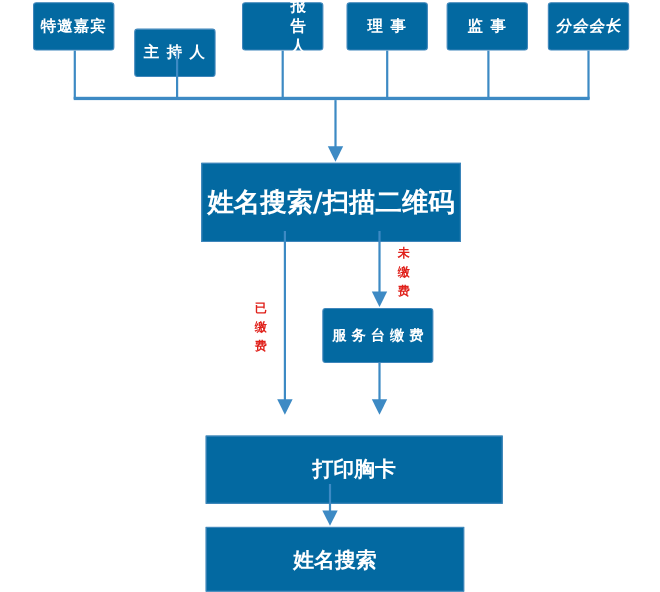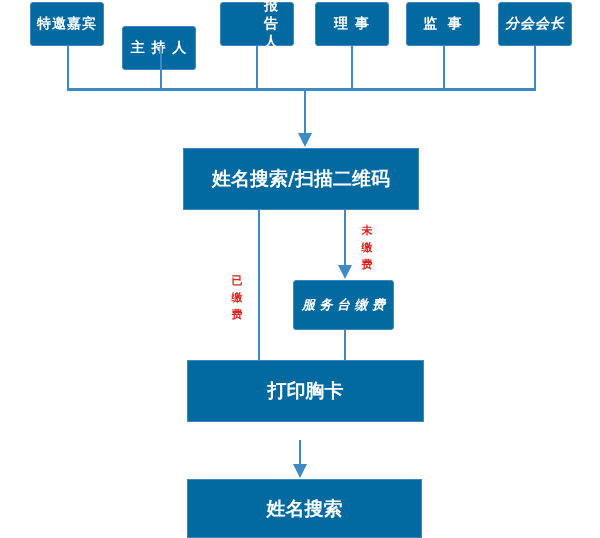--- a/index.html
+++ b/index.html
@@ -24,67 +24,67 @@
   </div>
 <div class="box top" style="left:122px;margin-top:24px;">
     <span>主 持 人</span>
   </div>
 <div class="box top" style="left:220px;padding-left:43px;">
     <span>报 告 人</span>
   </div>
 <div class="box top" style="left:315px;">
     <span>理  事</span>
   </div>
-<div class="box top" style="left:406px;font-family:Liberation Mono, monospace;">
+<div class="box top" style="left:406px;">
     <span>监  事</span>
   </div>
 <div class="box top" style="left:498px;font-style:italic;">
     <span>分会会长</span>
   </div>
 
 <div class="line" style="left:67px; top:46px; width:2px; height:44px;"></div>
 <div class="line" style="left:160px; top:46px; width:2px; height:44px;"></div>
 <div class="line" style="left:256px; top:46px; width:2px; height:44px;"></div>
 <div class="line" style="left:351px; top:46px; width:2px; height:44px;"></div>
 <div class="line" style="left:443px; top:46px; width:2px; height:44px;"></div>
 <div class="line" style="left:534px; top:46px; width:2px; height:44px;"></div>
 
 <div class="line" style="left:67px; top:88px; width:469px; height:3px;"></div>
 
 <div class="line" style="left:304px; top:91px; width:2px; height:45px;"></div>
 <div class="arrowhead" style="left:298px; top:133px;"></div>
 
-<div class="box" style="left:183px; top:148px; width:236px; height:62px; font-size:19px;">
+<div class="box" style="left:183px; top:148px; width:236px; height:72px; font-size:24px;">
     <span>姓名搜索/扫描二维码</span>
   </div>
 
 <div class="line" style="left:258px; top:210px; width:2px; height:155px;"></div>
 <div class="arrowhead" style="left:252px; top:363px;"></div>
 <div class="label" style="left:230px; top:272px;">
   <div>已</div>
   <div>缴</div>
   <div>费</div>
 </div>
 
 <div class="line" style="left:344px; top:210px; width:2px; height:58px;"></div>
 <div class="arrowhead" style="left:338px; top:265px;"></div>
 <div class="label" style="left:360px; top:222px;">
   <div>未</div>
   <div>缴</div>
   <div>费</div>
 </div>
 
-<div class="box" style="left:293px; top:280px; width:101px; height:50px; font-size:13px; border-radius:3px;font-style:italic;">
+<div class="box" style="left:293px; top:280px; width:101px; height:50px; font-size:13px; border-radius:3px;">
     <span>服 务 台 缴 费</span>
   </div>
 
 <div class="line" style="left:344px; top:330px; width:2px; height:36px;"></div>
 <div class="arrowhead" style="left:338px; top:363px;"></div>
 
-<div class="box" style="left:187px; top:360px; width:237px; height:62px; font-size:19px;">
+<div class="box" style="left:187px; top:396px; width:270px; height:62px; font-size:19px;">
     <span>打印胸卡</span>
   </div>
 
 <div class="line" style="left:299px; top:440px; width:2px; height:26px;"></div>
 <div class="arrowhead" style="left:293px; top:464px;"></div>
 
 <div class="box" style="left:187px; top:479px; width:235px; height:59px; font-size:19px;">
     <span>姓名搜索</span>
   </div>
 

